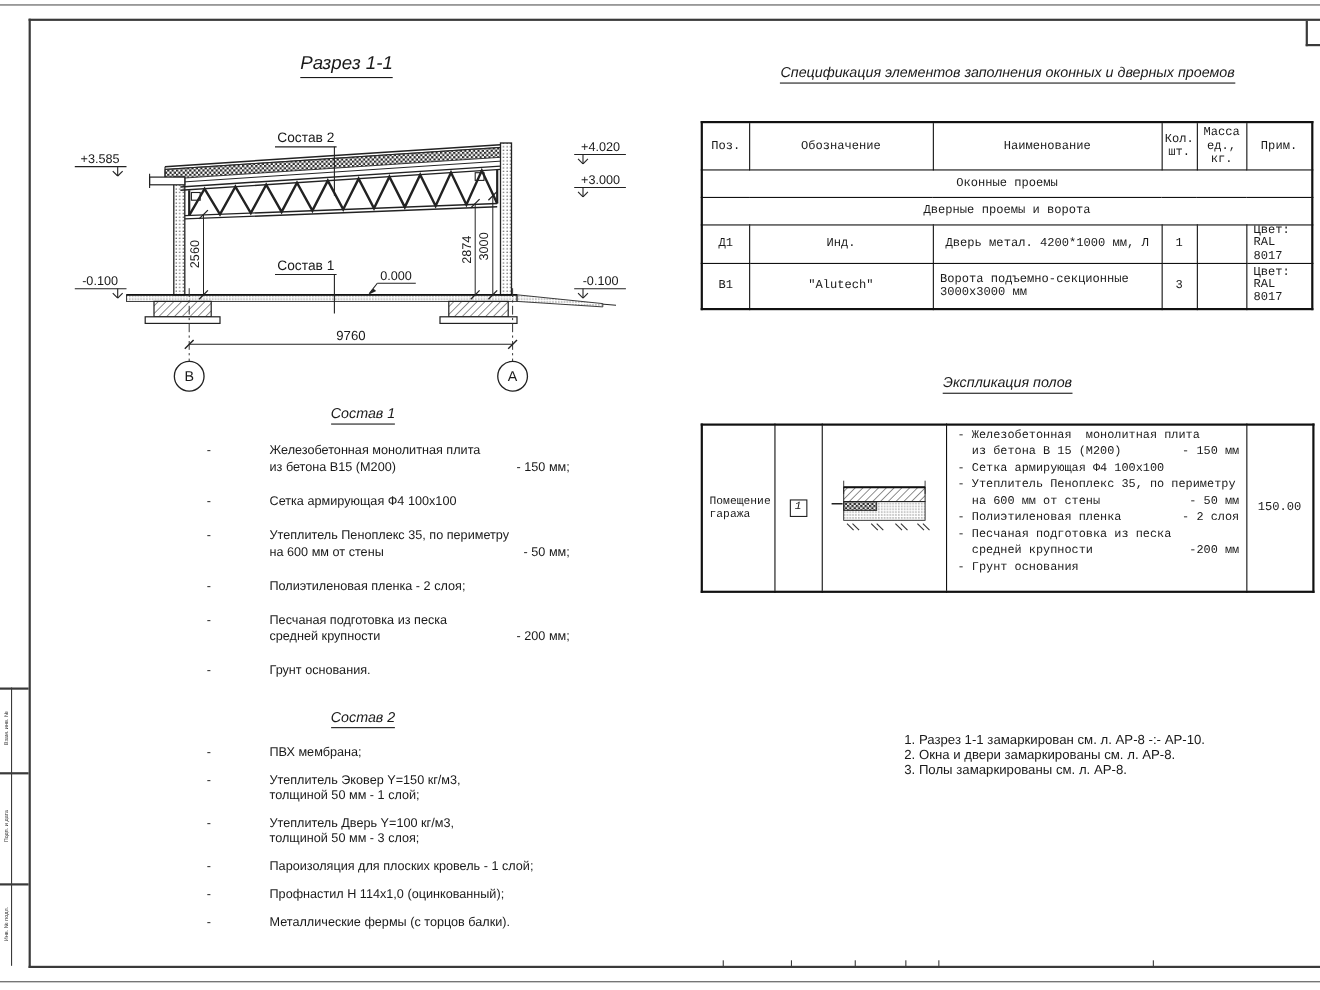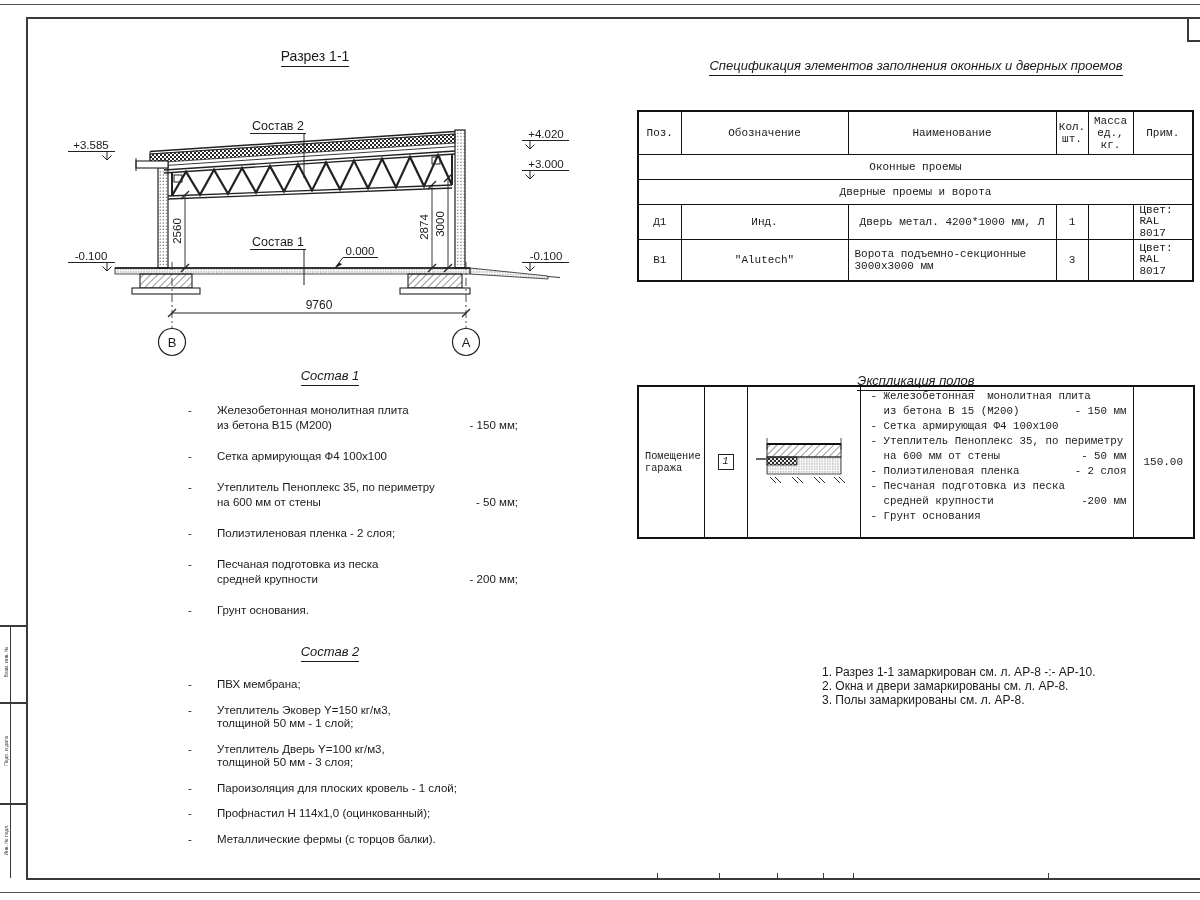--- a/index.html
+++ b/index.html
@@ -6,40 +6,40 @@
     font-family:"Liberation Sans", sans-serif;color:#1a1a1a;}
   .abs{position:absolute;}
   #sheet{position:absolute;left:0;top:0;width:1200px;height:900px;background:#fff;}
   .hline{position:absolute;background:#555;height:1px;}
   .hline2{position:absolute;background:#3a3a3a;height:2px;}
   .vline2{position:absolute;background:#3a3a3a;width:2px;}
   .vline1{position:absolute;background:#3a3a3a;width:1px;}
   .tick{position:absolute;width:1px;height:6px;background:#3a3a3a;}
   .stamp-text{position:absolute;left:-22px;width:56px;font-size:5px;color:#333;
     transform:rotate(-90deg);text-align:center;white-space:nowrap;}
-  .title{font-size:14px;text-align:center;}
+  .title{font-style:italic;font-size:17px;text-align:center;}
   .title span{display:inline-block;border-bottom:1.2px solid #1a1a1a;padding-bottom:2px;}
   .title-sm{font-style:italic;font-size:13px;text-align:center;}
   .title-sm span{display:inline-block;border-bottom:1.2px solid #1a1a1a;padding-bottom:2px;text-align:right;}
   table{border-collapse:collapse;table-layout:fixed;}
   table.gt{border:2px solid #111;}
   table.gt td,table.gt th{border:1.5px solid #111;font-weight:normal;font-size:11px;
     text-align:center;vertical-align:middle;padding:0 2px;overflow:hidden;font-family:Liberation Mono, monospace;}
   .pre{white-space:pre-line;}
   .prews{white-space:pre;}
   .cell-left{text-align:left !important;padding-left:6px !important;}
   .note-cell{font-size:10.5px;line-height:11.5px;}
   .el-lines{font-size:10.8px;line-height:15px;padding:2px 6px 0 4px;}
   .el-line{display:flex;justify-content:space-between;}
   .type-box{display:inline-block;width:14px;height:14px;line-height:14px;border:1px solid #222;
     font-size:10px;font-style:italic;text-align:center;}
   .list{width:330px;}
   .li{display:flex;}
   .li .dash{width:29px;flex:none;}
-  .li-body{width:301px;}
+  .li-body{width:301px;margin-left:28px;}
   .li-line{display:flex;justify-content:space-between;}
   .s1 .li{margin-bottom:16px;line-height:15px;font-size:11.5px;}
   .s2 .li{margin-bottom:12px;line-height:13.5px;font-size:11.5px;}
   .notes{font-size:12px;line-height:13.8px;margin-top:11px;}
   svg text{fill:#1a1a1a;}
 </style>
 </head>
 <body>
 
 <div id="sheet">
@@ -248,21 +248,21 @@
       <td class="pre cell-left">Ворота подъемно-секционные
 3000х3000 мм</td>
       <td>3</td>
       <td></td>
       <td class="pre cell-left note-cell">Цвет:
 RAL 8017</td>
     </tr>
   </tbody>
     </table>
 
-  <div class="abs title-sm" style="left:640px;top:340px;width:552px;margin-top:33px;">
+  <div class="abs title-sm" style="left:640px;top:340px;width:552px;">
     <span>Экспликация полов</span>
   </div>
 
   <table class="gt abs" style="left:637px;top:385px;width:556px;">
     <colgroup>
         <col style="width:66px">
         <col style="width:43px">
         <col style="width:113px">
         <col style="width:273px">
         <col style="width:61px">

